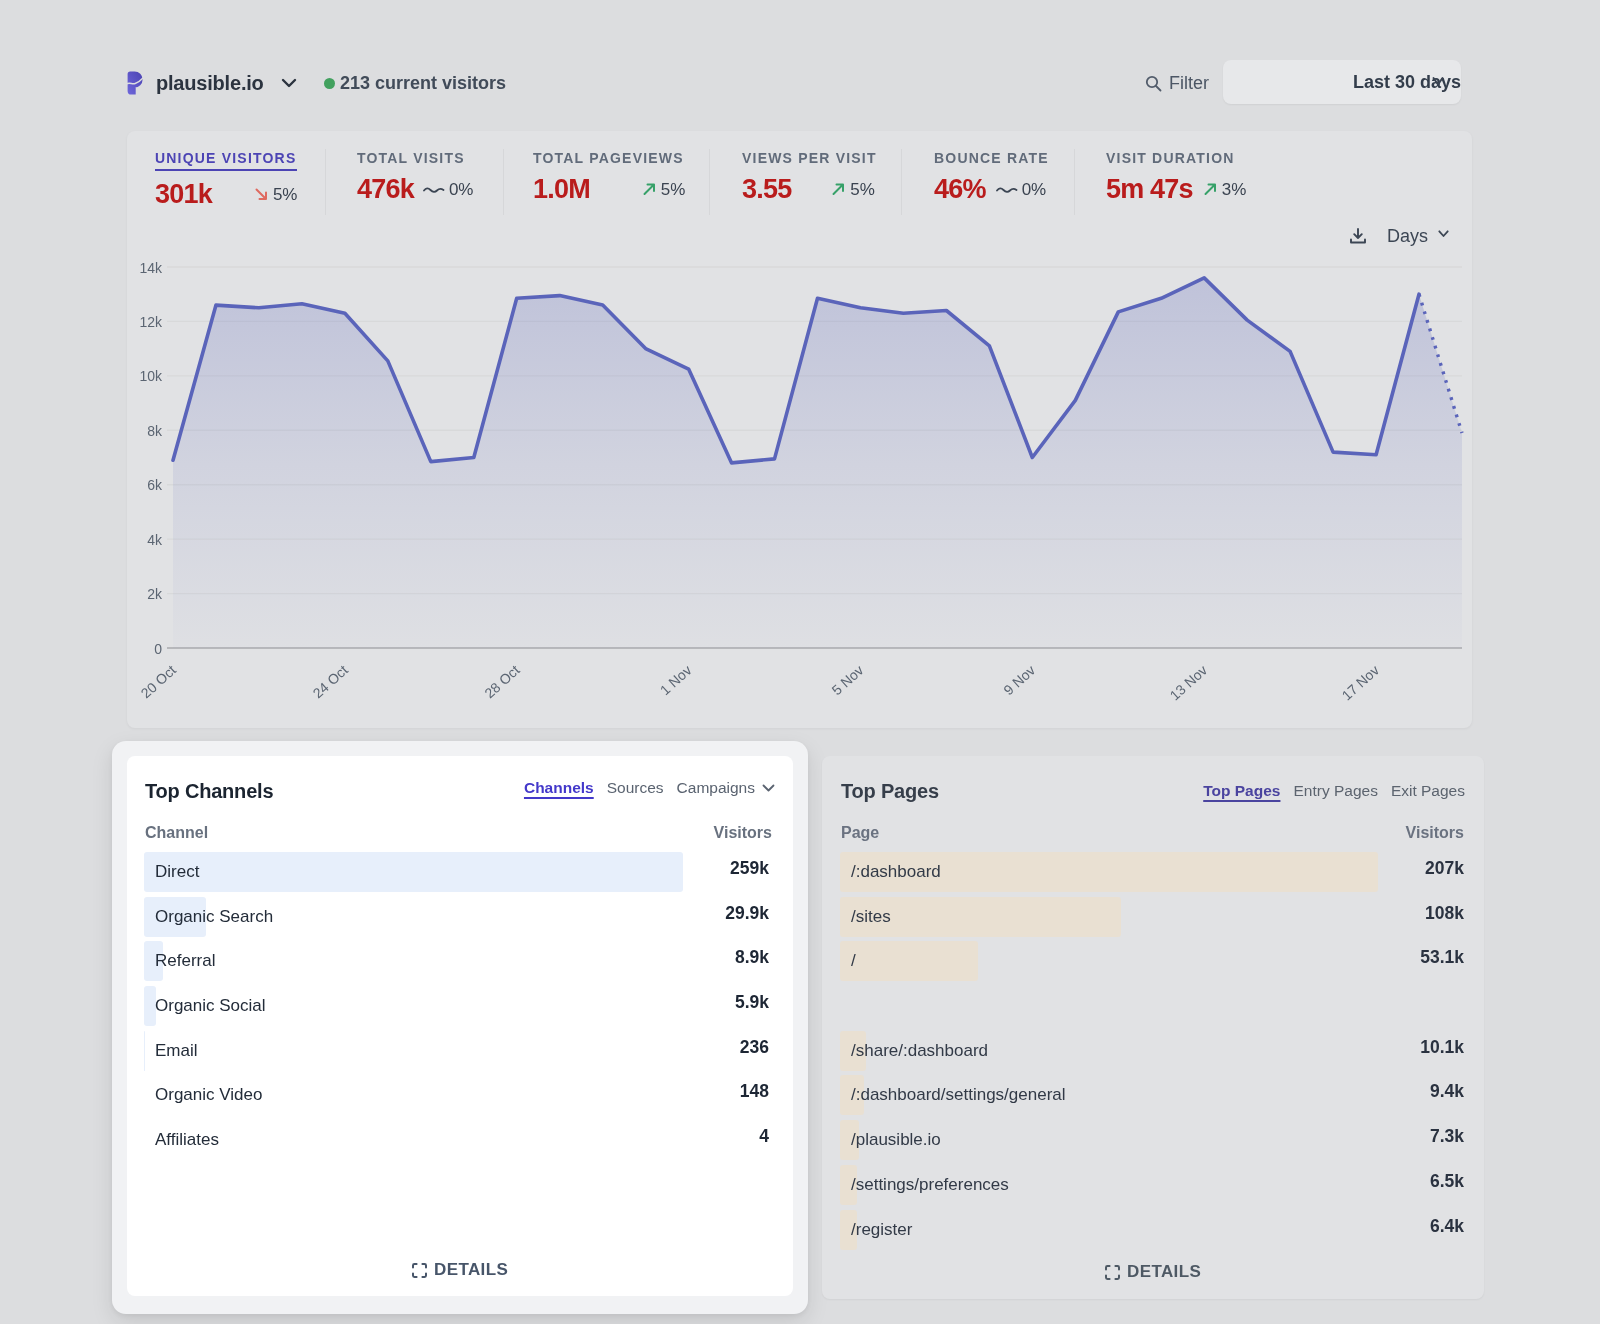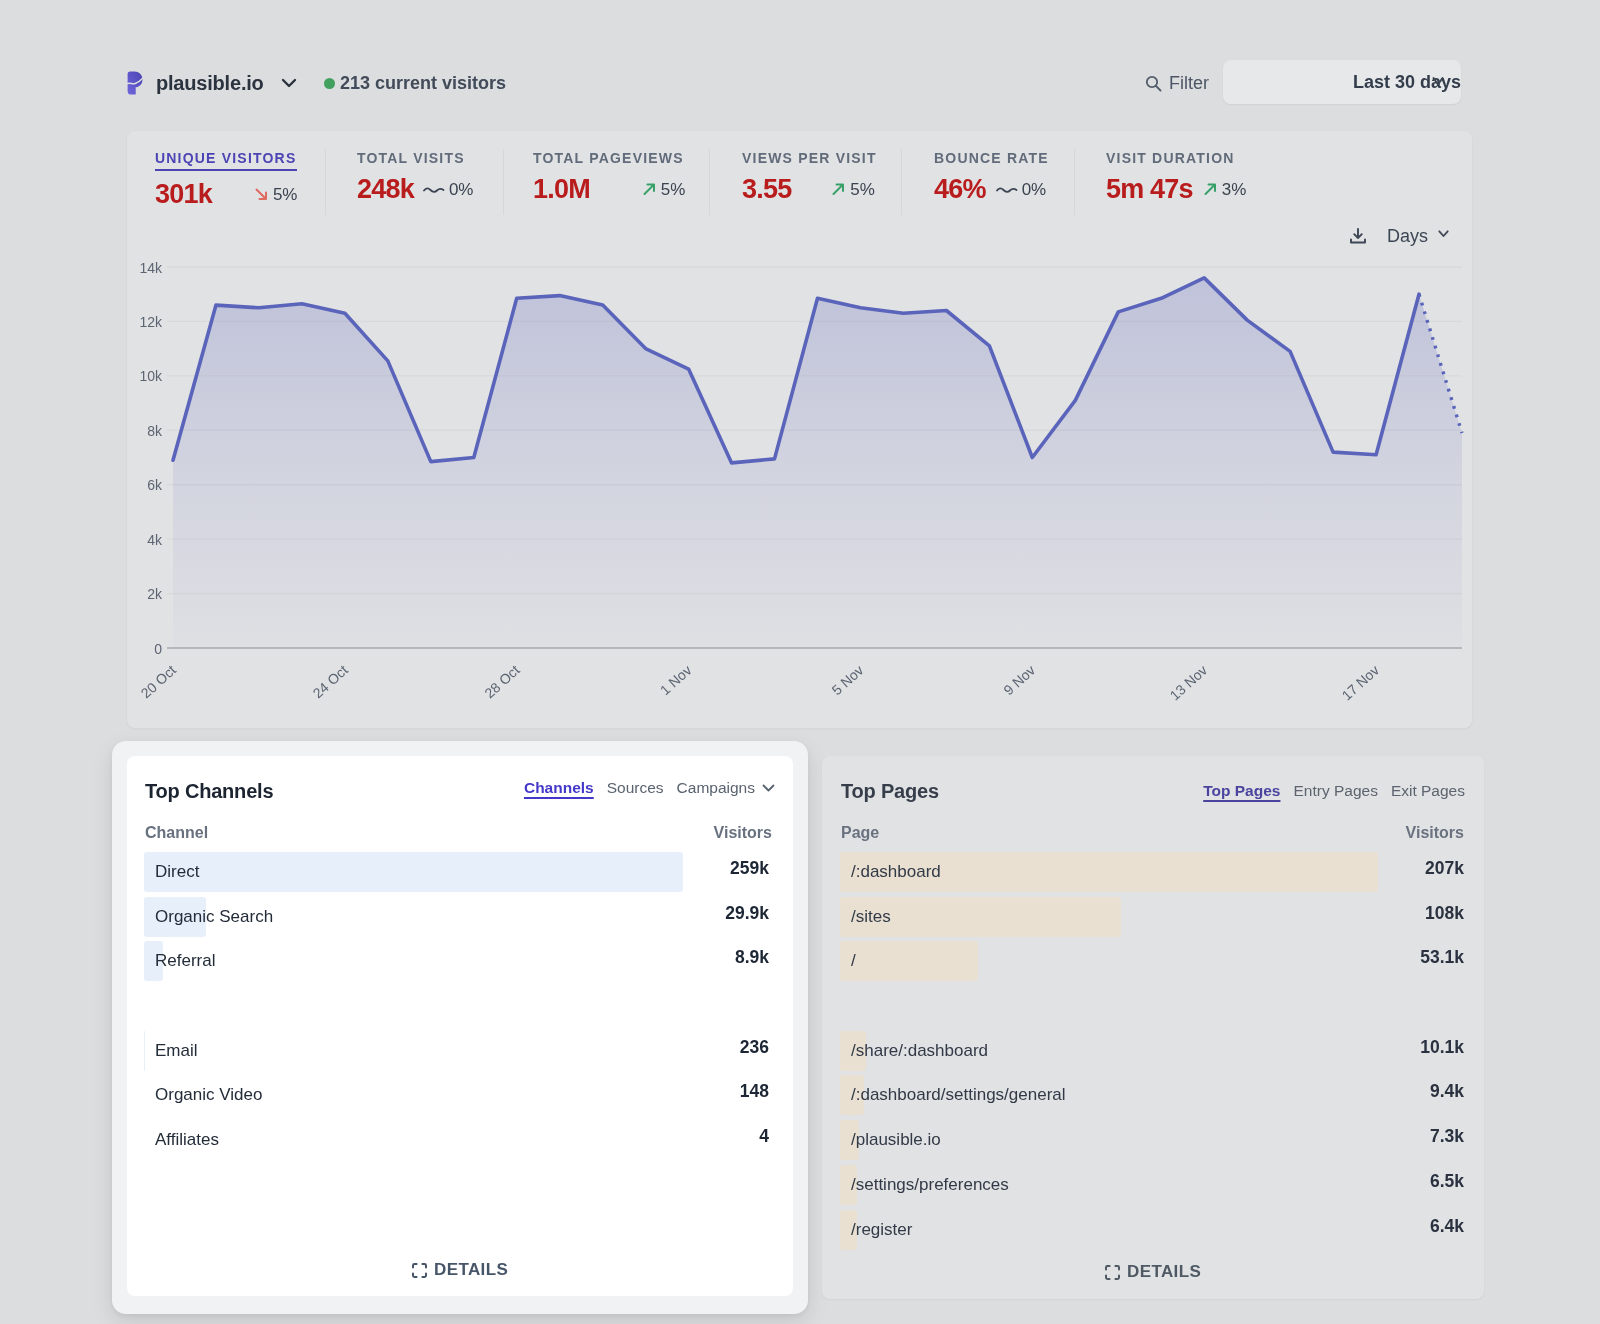--- a/index.html
+++ b/index.html
@@ -104,21 +104,21 @@
         <span class="val">301k</span>
       <span class="delta" style="margin-left:42px"><svg width="15" height="15" viewBox="0 0 15 15">
             <path d="M2.5 2.5 L12 12 M12 12 V5.5 M12 12 H5.5" stroke="#df6a60" stroke-width="2" fill="none" stroke-linecap="round" stroke-linejoin="round"></path>
           </svg>5%</span>
     </div>
   </div>
   <div class="vdiv" style="left:198px"></div>
   <div class="stat" style="left:230px">
     <div class="lbl">TOTAL VISITS</div>
     <div class="val-row">
-        <span class="val">248k</span>
+        <span class="val">476k</span>
       <span class="delta" style="margin-left:9px"><svg width="22" height="10" viewBox="0 0 22 10">
             <path d="M1 5.5 Q4 1.5 7.5 5 T14 5.5 T20.5 5" stroke="#3b4553" stroke-width="1.8" fill="none" stroke-linecap="round"></path>
           </svg>0%</span>
     </div>
   </div>
   <div class="vdiv" style="left:376px"></div>
   <div class="stat" style="left:406px">
     <div class="lbl">TOTAL PAGEVIEWS</div>
     <div class="val-row">
         <span class="val">1.0M</span>
@@ -244,20 +244,25 @@
 <div class="row" style="left:17px; top:141px; width:629px;">
 <span class="bar" style="width:62.2px;background:#e7effb;"></span>
       <span class="name" style="color:#232c39;">Organic Search</span>
 <span class="num" style="right:4px; width:90px; color:#1d2634;">29.9k</span>
     </div>
 <div class="row" style="left:17px; top:185px; width:629px;">
 <span class="bar" style="width:18.5px;background:#e7effb;"></span>
       <span class="name" style="color:#232c39;">Referral</span>
 <span class="num" style="right:4px; width:90px; color:#1d2634;">8.9k</span>
     </div>
+<div class="row" style="left:17px; top:230px; width:629px;">
+<span class="bar" style="width:12.3px;background:#e7effb;"></span>
+      <span class="name" style="color:#232c39;">Organic Social</span>
+<span class="num" style="right:4px; width:90px; color:#1d2634;">5.9k</span>
+    </div>
 <div class="row" style="left:17px; top:275px; width:629px;">
 <span class="bar" style="width:0.5px;background:#e7effb;"></span>
       <span class="name" style="color:#232c39;">Email</span>
 <span class="num" style="right:4px; width:90px; color:#1d2634;">236</span>
     </div>
 <div class="row" style="left:17px; top:319px; width:629px;">
 <span class="name" style="color:#232c39;">Organic Video</span>
 <span class="num" style="right:4px; width:90px; color:#1d2634;">148</span>
     </div>
 <div class="row" style="left:17px; top:364px; width:629px;">

